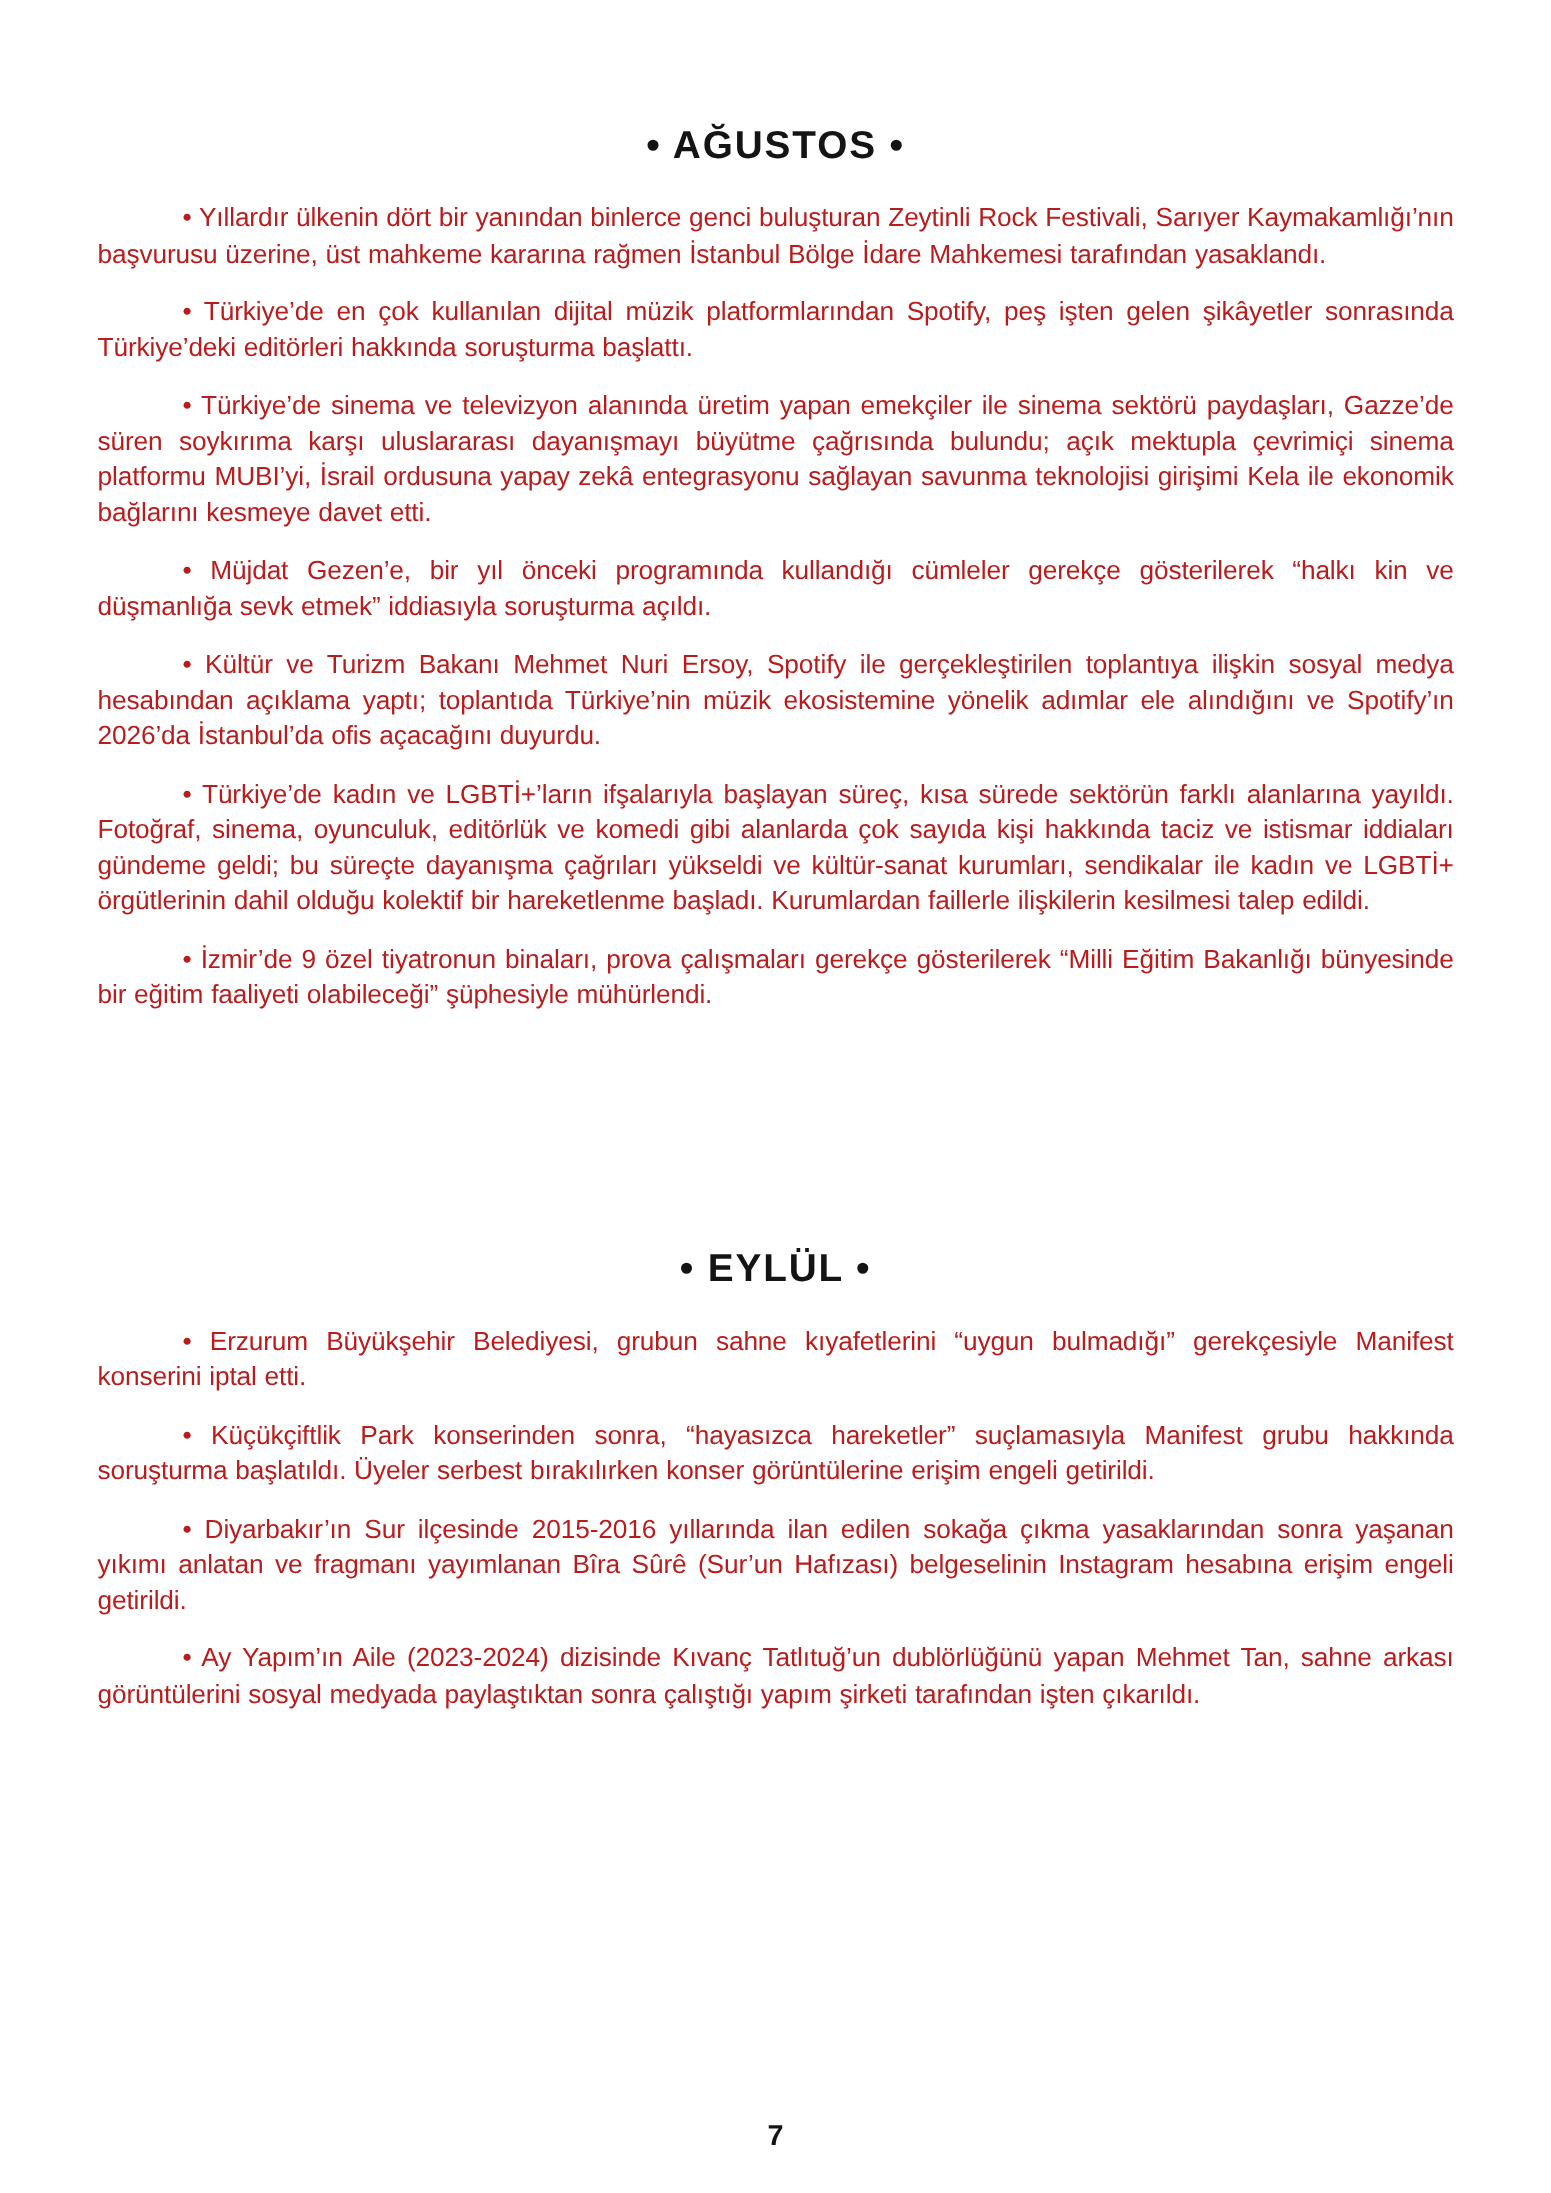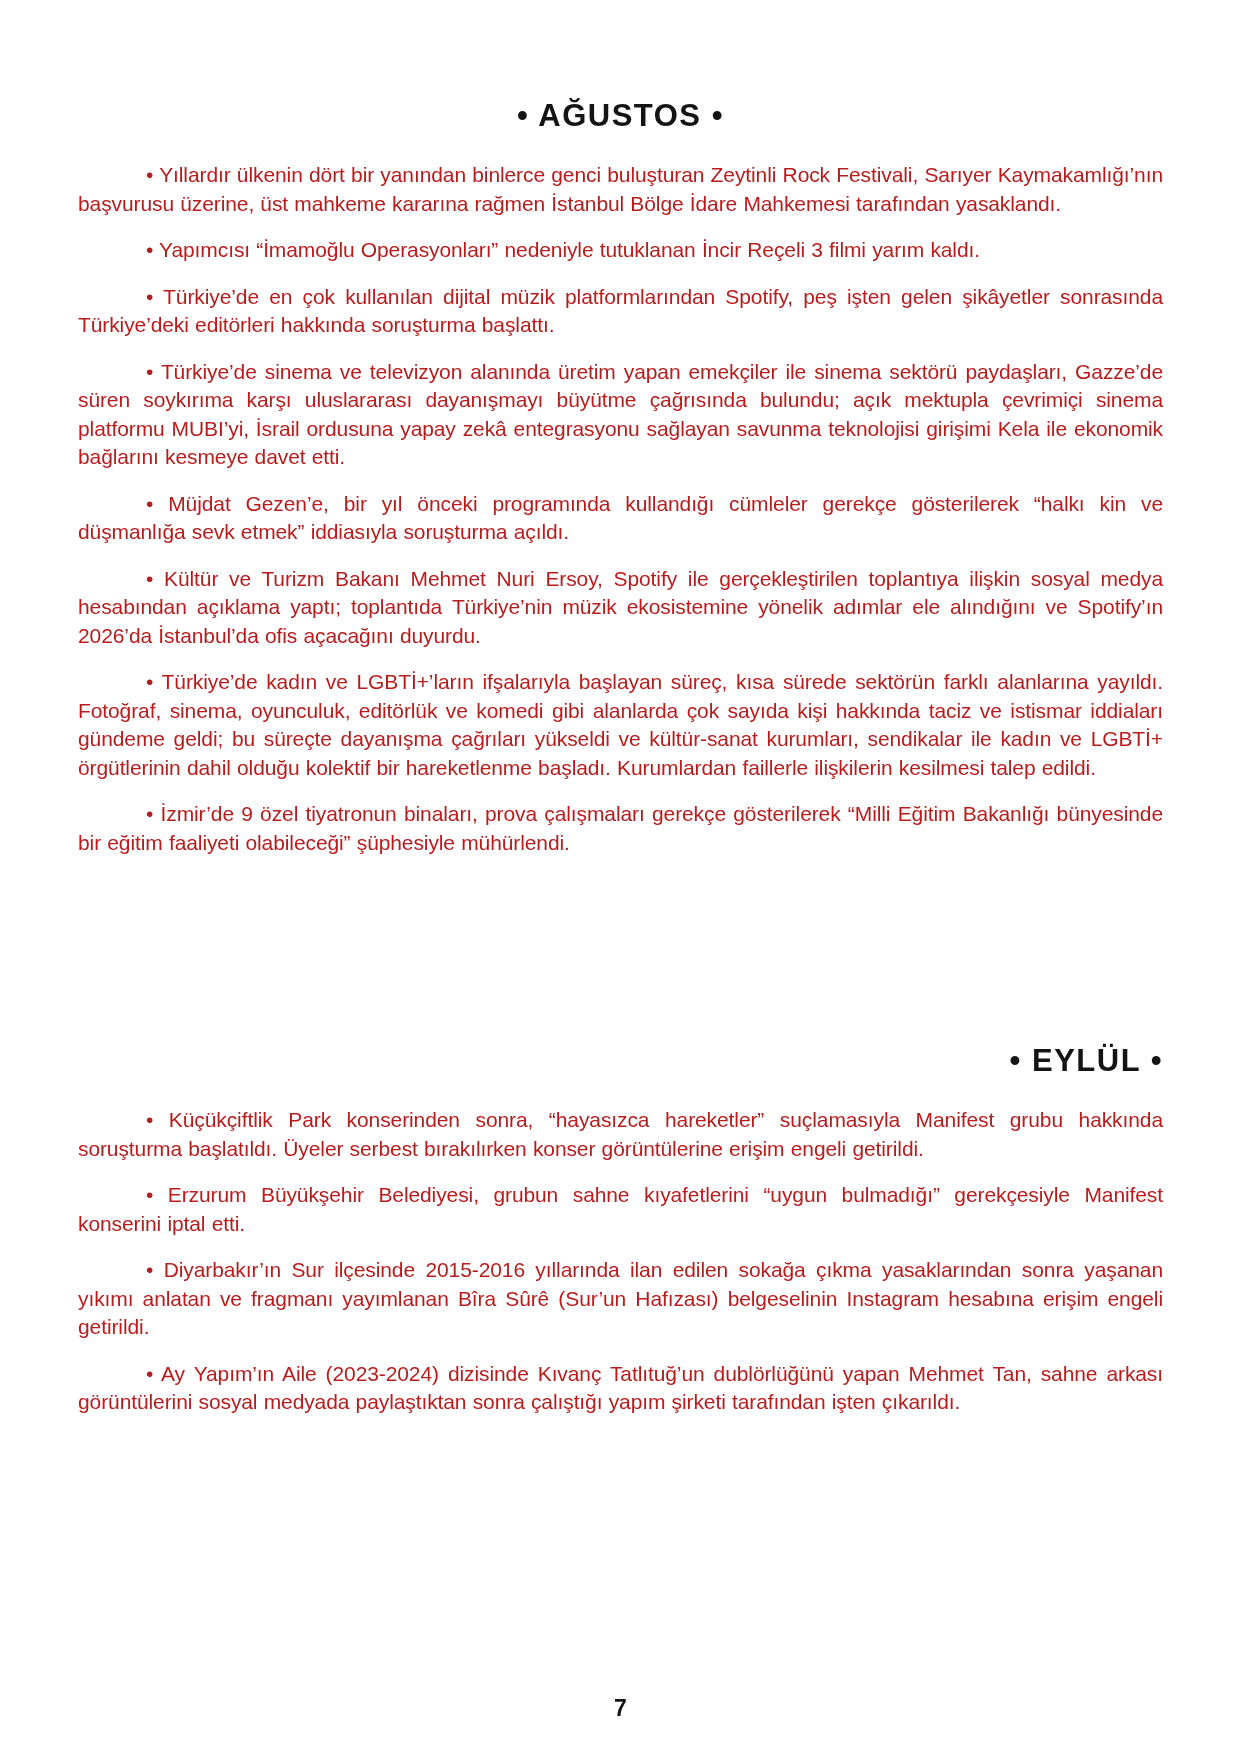--- a/index.html
+++ b/index.html
@@ -22,21 +22,21 @@
     text-align: center;
     font-size: 31px;
     font-weight: bold;
     letter-spacing: 1.5px;
     color: #141414;
     margin-bottom: 27px;
     font-family: "Liberation Sans", sans-serif;
   }
 
   .section-agustos .month-heading { padding-top: 98px; text-align: center; }
-  .section-eylul  .month-heading { padding-top: 168px; text-align: right; }
+  .section-eylul  .month-heading { padding-top: 168px; }
 
   .para {
     font-size: 21px;
     line-height: 28.5px;
     text-align: justify;
     text-indent: 68px;
     margin-bottom: 18px;
     letter-spacing: -0.1px;
     word-spacing: 0.5px;
     color: #b91c1c;
@@ -55,33 +55,32 @@
 </style>
 </head>
 <body>
 
 <div class="page">
 
   <section class="section-agustos">
     <h1 class="month-heading">• AĞUSTOS •</h1>
 
     <p class="para">• Yıllardır ülkenin dört bir yanından binlerce genci buluşturan Zeytinli Rock Festivali, Sarıyer Kaymakamlığı’nın başvurusu üzerine, üst mahkeme kararına rağmen İstanbul Bölge İdare Mahkemesi tarafından yasaklandı.</p>
-    <p class="para">• Yapımcısı “İmamoğlu Operasyonları” nedeniyle tutuklanan İncir Reçeli 3 filmi yarım kaldı.</p>
     <p class="para">• Türkiye’de en çok kullanılan dijital müzik platformlarından Spotify, peş işten gelen şikâyetler sonrasında Türkiye’deki editörleri hakkında soruşturma başlattı.</p>
     <p class="para">• Türkiye’de sinema ve televizyon alanında üretim yapan emekçiler ile sinema sektörü paydaşları, Gazze’de süren soykırıma karşı uluslararası dayanışmayı büyütme çağrısında bulundu; açık mektupla çevrimiçi sinema platformu MUBI’yi, İsrail ordusuna yapay zekâ entegrasyonu sağlayan savunma teknolojisi girişimi Kela ile ekonomik bağlarını kesmeye davet etti.</p>
     <p class="para">• Müjdat Gezen’e, bir yıl önceki programında kullandığı cümleler gerekçe gösterilerek “halkı kin ve düşmanlığa sevk etmek” iddiasıyla soruşturma açıldı.</p>
     <p class="para">• Kültür ve Turizm Bakanı Mehmet Nuri Ersoy, Spotify ile gerçekleştirilen toplantıya ilişkin sosyal medya hesabından açıklama yaptı; toplantıda Türkiye’nin müzik ekosistemine yönelik adımlar ele alındığını ve Spotify’ın 2026’da İstanbul’da ofis açacağını duyurdu.</p>
     <p class="para">• Türkiye’de kadın ve LGBTİ+’ların ifşalarıyla başlayan süreç, kısa sürede sektörün farklı alanlarına yayıldı. Fotoğraf, sinema, oyunculuk, editörlük ve komedi gibi alanlarda çok sayıda kişi hakkında taciz ve istismar iddiaları gündeme geldi; bu süreçte dayanışma çağrıları yükseldi ve kültür-sanat kurumları, sendikalar ile kadın ve LGBTİ+ örgütlerinin dahil olduğu kolektif bir hareketlenme başladı. Kurumlardan faillerle ilişkilerin kesilmesi talep edildi.</p>
     <p class="para">• İzmir’de 9 özel tiyatronun binaları, prova çalışmaları gerekçe gösterilerek “Milli Eğitim Bakanlığı bünyesinde bir eğitim faaliyeti olabileceği” şüphesiyle mühürlendi.</p>
   </section>
 
   <section class="section-eylul">
     <h1 class="month-heading">• EYLÜL •</h1>
 
+    <p class="para">• Erzurum Büyükşehir Belediyesi, grubun sahne kıyafetlerini “uygun bulmadığı” gerekçesiyle Manifest konserini iptal etti.</p>
     <p class="para">• Küçükçiftlik Park konserinden sonra, “hayasızca hareketler” suçlamasıyla Manifest grubu hakkında soruşturma başlatıldı. Üyeler serbest bırakılırken konser görüntülerine erişim engeli getirildi.</p>
-    <p class="para">• Erzurum Büyükşehir Belediyesi, grubun sahne kıyafetlerini “uygun bulmadığı” gerekçesiyle Manifest konserini iptal etti.</p>
     <p class="para">• Diyarbakır’ın Sur ilçesinde 2015-2016 yıllarında ilan edilen sokağa çıkma yasaklarından sonra yaşanan yıkımı anlatan ve fragmanı yayımlanan Bîra Sûrê (Sur’un Hafızası) belgeselinin Instagram hesabına erişim engeli getirildi.</p>
     <p class="para">• Ay Yapım’ın Aile (2023-2024) dizisinde Kıvanç Tatlıtuğ’un dublörlüğünü yapan Mehmet Tan, sahne arkası görüntülerini sosyal medyada paylaştıktan sonra çalıştığı yapım şirketi tarafından işten çıkarıldı.</p>
   </section>
 
   <div class="page-number">7</div>
 
 </div>
 
 </body></html>

